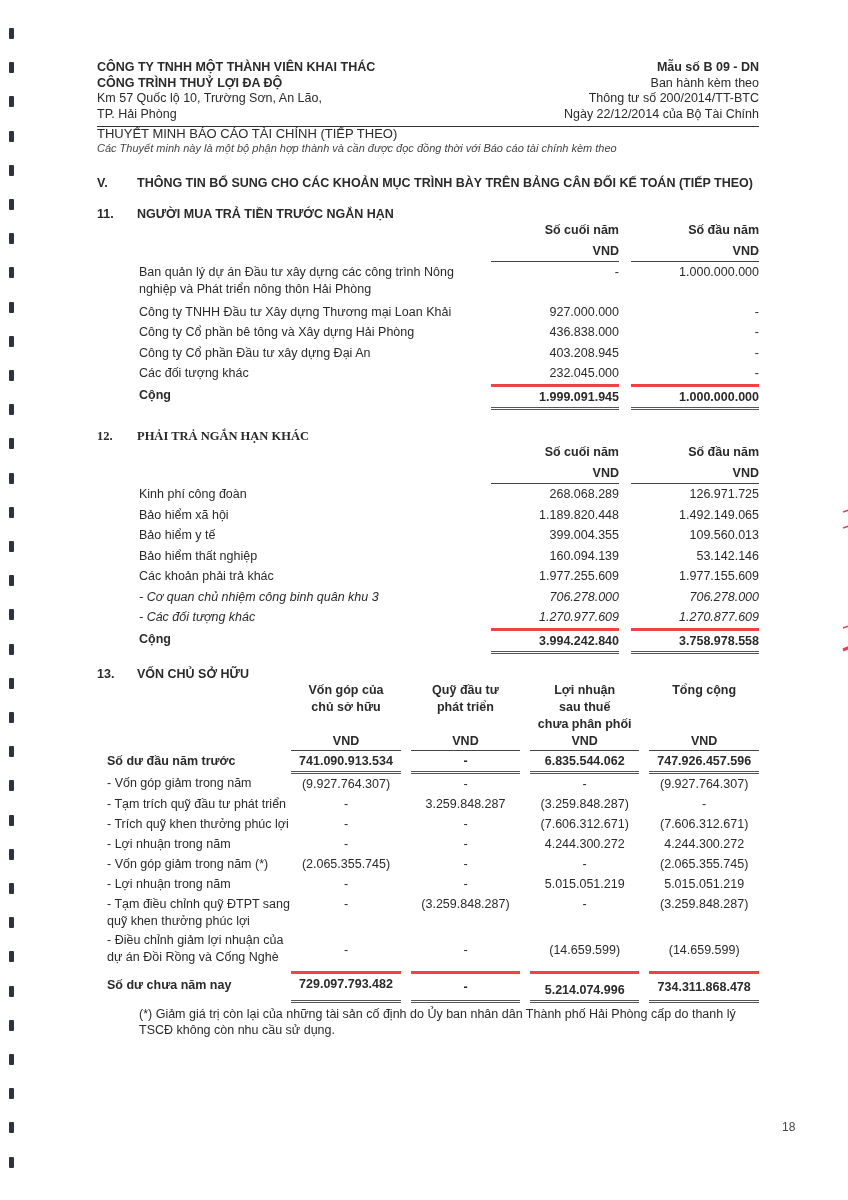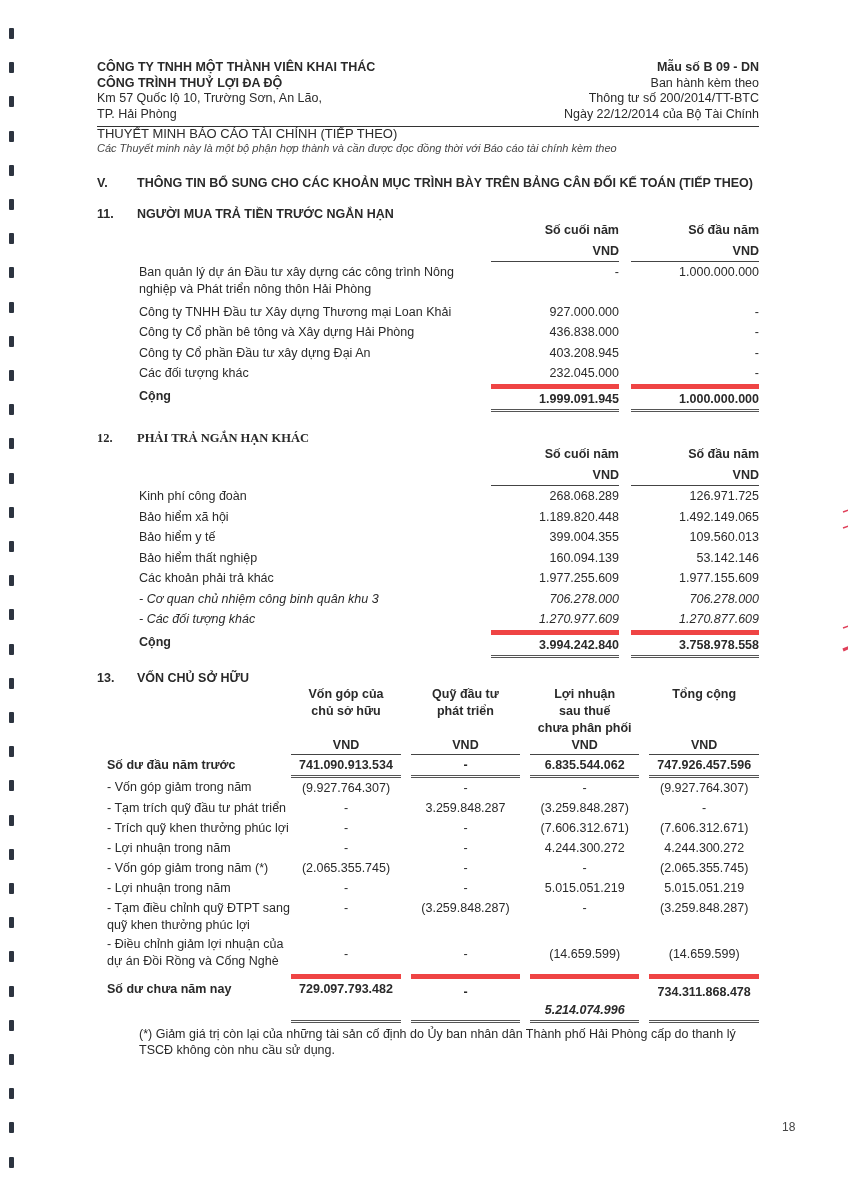--- a/index.html
+++ b/index.html
@@ -30,21 +30,21 @@
   .sec-h { position: relative; padding-left: 40px; font-weight: bold; font-size: 12.5px; line-height: 16px; }
   .sec-h .num { position: absolute; left: 0; top: 0; }
   table { border-collapse: collapse; }
   td { padding: 0; vertical-align: top; line-height: 20.5px; font-size: 12.5px; }
   .t2 { margin-left: 42px; width: 620px; }
   .t2 .lbl { width: 352px; }
   .t2 .c1 { width: 128px; text-align: right; }
   .t2 .gap { width: 12px; }
   .t2 .c2 { width: 128px; text-align: right; }
   .ul-bot { border-bottom: 1px solid #444; }
-  .ul-top { border-top: 5px solid #ef4444; }
+  .ul-top { border-top: 3px solid #ef4444; }
   .dbl { border-bottom: 3px double #555; }
   .it { font-style: italic; }
   .t3 { margin-left: 10px; width: 652px; }
   .t3 .lbl { width: 197px; }
   .t3 .cv { width: 111px; text-align: center; }
   .t3 .g { width: 11px; }
   .t3 td { line-height: 20px; }
   .t3 .hd { line-height: 17px; }
   .note { margin-left: 42px; font-size: 12.5px; line-height: 16px; }
   .pgnum { position: absolute; left: 750px; top: 1120px; font-size: 12px; color: #444; margin-left: 32px; }
@@ -374,21 +374,21 @@
       <td class="cv" style="vertical-align:middle;">(14.659.599)</td>
           <td class="g"></td>
       <td class="cv" style="vertical-align:middle;">(14.659.599)</td>
     </tr>
     <tr>
       <td class="lbl b" style="padding-top:3px;">Số dư chưa năm nay</td>
       <td class="cv b ul-top dbl" style="padding-top:0;">729.097.793.482</td>
           <td class="g"></td>
       <td class="cv b ul-top dbl" style="padding-top:3px;">-</td>
           <td class="g"></td>
-      <td class="cv b ul-top dbl" style="padding-top:21px;font-style:italic;">5.214.074.996</td>
+      <td class="cv b ul-top dbl" style="padding-top:6px;">5.214.074.996</td>
           <td class="g"></td>
       <td class="cv b ul-top dbl" style="padding-top:3px;">734.311.868.478</td>
     </tr>
   </tbody>
     </table>
   <div class="note" style="margin-top:3px;">(*) Giảm giá trị còn lại của những tài sản cố định do Ủy ban nhân dân Thành phố Hải Phòng cấp do thanh lý TSCĐ không còn nhu cầu sử dụng.</div>
 </div>
 
 <div class="pgnum">18</div>
 

